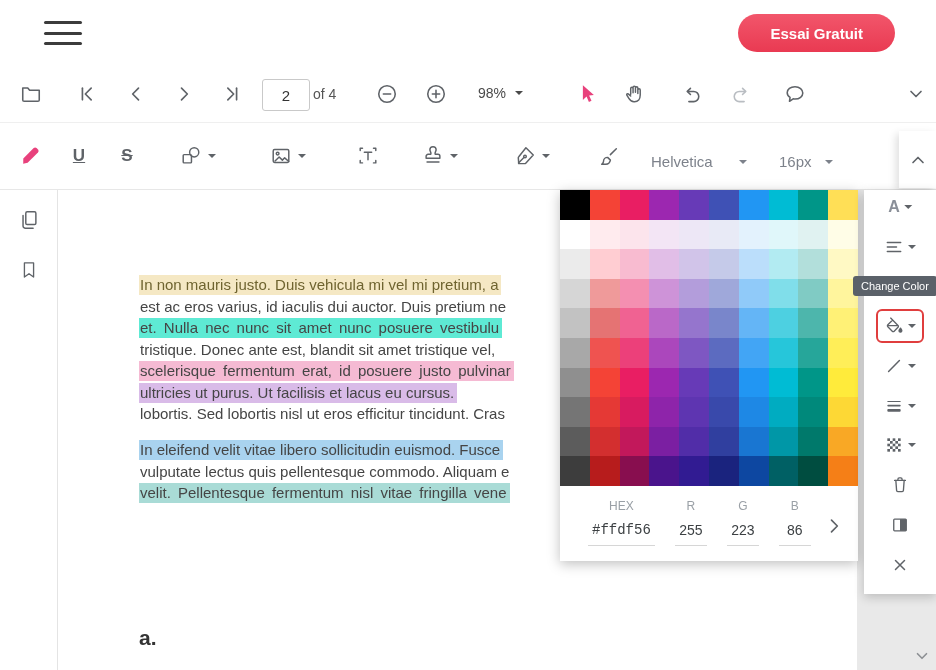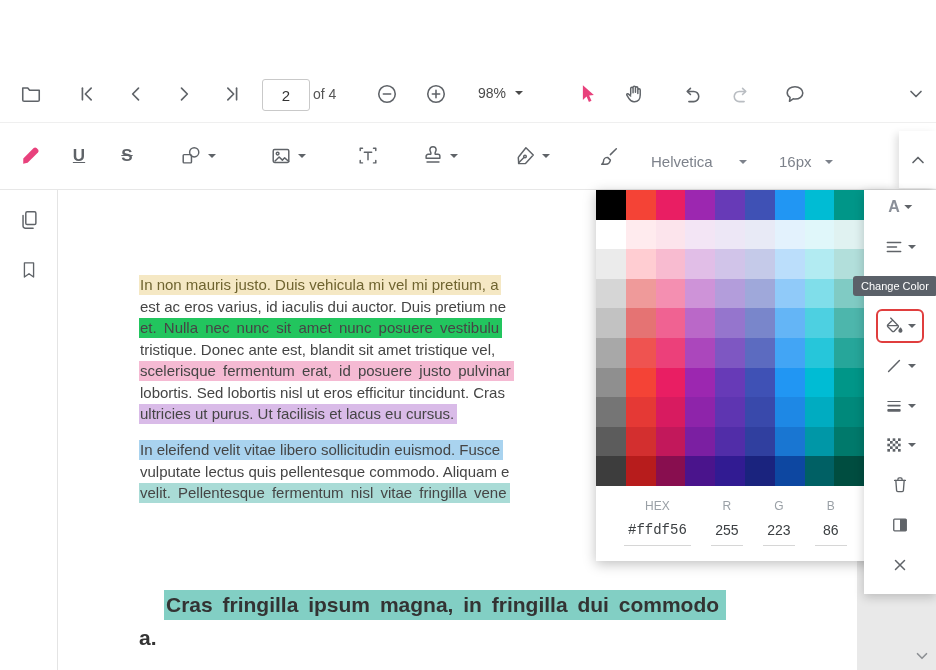--- a/index.html
+++ b/index.html
@@ -53,21 +53,21 @@
   .doc-line span{padding:1px 3px 2px 1px;}
   .heading{position:absolute;left:106px;top:403px;font-size:21px;font-weight:bold;color:#333;
            white-space:nowrap;word-spacing:4px;}
   .heading span{padding:3px 7px 4px 2px;}
   .heading-tail{position:absolute;left:81px;top:436px;font-size:21px;font-weight:bold;color:#333;}
   .scroll-chevron{position:absolute;right:3px;top:455px;width:22px;height:22px;display:flex;align-items:center;
                   justify-content:center;color:#8d9094;cursor:pointer;z-index:7;}
 
   
   .color-panel{position:absolute;left:560px;top:190px;width:298px;background:#fff;
-               box-shadow:0 3px 12px rgba(0,0,0,.25);z-index:5;margin-left:36px;}
+               box-shadow:0 3px 12px rgba(0,0,0,.25);z-index:5;}
   .color-grid{display:grid;grid-template-columns:repeat(10,1fr);}
   .swatch{height:29.6px;cursor:pointer;}
   .picker-values{display:flex;align-items:flex-start;padding:13px 40px 15px 28px;gap:20px;position:relative;}
   .field{display:flex;flex-direction:column;align-items:center;}
   .field .lbl{font-size:12px;color:#9aa0a6;margin-bottom:9px;}
   .field .val{font-size:14px;color:#3c4043;border-bottom:1px solid #d6d6d6;padding:0 4px 7px;text-align:center;}
   .field.hex .val{min-width:56px;font-family:Liberation Mono, monospace;}
   .field.rgb .val{min-width:24px;}
   .expand-btn{position:absolute;right:14px;top:30px;color:#5f6368;cursor:pointer;}
 
@@ -81,20 +81,28 @@
   .tooltip{position:absolute;left:853px;top:276px;background:#5b6169;color:#fff;font-size:11px;
            padding:4px 8px;border-radius:3px;white-space:nowrap;z-index:9;}
 
   svg{display:block;}
 </style>
 </head>
 <body>
 
 <div id="app">
 
+  <div class="topbar">
+    <div class="hamburger">
+        <i></i>
+        <i></i>
+        <i></i>
+      </div>
+    <button class="cta">Essai Gratuit</button>
+  </div>
 
   <div class="toolbar toolbar-nav">
     <div class="icon-btn" style="left:16px">
       <svg width="22" height="22" viewBox="0 0 24 24" stroke="currentColor" stroke-width="1.7" fill="none" stroke-linecap="round" stroke-linejoin="round">
           <path d="M3 5.5h5.5l2 2.5H21v10.5a1.5 1.5 0 0 1-1.5 1.5h-15A1.5 1.5 0 0 1 3 18.5Z"></path>
         </svg>
     </div>
     <div class="icon-btn" style="left:72px">
       <svg width="20" height="20" viewBox="0 0 24 24" stroke="currentColor" stroke-width="2" fill="none" stroke-linecap="round" stroke-linejoin="round">
           <line x1="6.5" y1="5" x2="6.5" y2="19"></line>
@@ -250,34 +258,31 @@
         <svg width="20" height="20" viewBox="0 0 24 24" stroke="currentColor" stroke-width="1.6" fill="none" stroke-linecap="round" stroke-linejoin="round">
             <path d="M6.5 3.5h11V20.5l-5.5-4-5.5 4Z"></path>
           </svg>
       </div>
     </div>
 
     <div class="page">
       <div class="para para-1">
           <div class="doc-line"><span style="background: rgb(245, 232, 196); color: rgb(111, 100, 48);">In non mauris justo. Duis vehicula mi vel mi pretium, a</span></div>
           <div class="doc-line"><span>est ac eros varius, id iaculis dui auctor. Duis pretium ne</span></div>
-          <div class="doc-line"><span style="background: #22c55e; word-spacing: 3px;">et. Nulla nec nunc sit amet nunc posuere vestibulu</span></div>
+          <div class="doc-line"><span style="background: #5eead4; word-spacing: 3px;">et. Nulla nec nunc sit amet nunc posuere vestibulu</span></div>
           <div class="doc-line"><span>tristique. Donec ante est, blandit sit amet tristique vel,</span></div>
           <div class="doc-line"><span style="background: rgb(245, 186, 211); word-spacing: 3px;">scelerisque fermentum erat, id posuere justo pulvinar</span></div>
+          <div class="doc-line"><span style="background: rgb(217, 187, 232);">ultricies ut purus. Ut facilisis et lacus eu cursus.</span></div>
           <div class="doc-line"><span>lobortis. Sed lobortis nisl ut eros efficitur tincidunt. Cras</span></div>
-          <div class="doc-line"><span style="background: rgb(217, 187, 232);">ultricies ut purus. Ut facilisis et lacus eu cursus.</span></div>
         </div>
       <div class="para para-2">
           <div class="doc-line"><span style="background: rgb(169, 211, 239);">In eleifend velit vitae libero sollicitudin euismod. Fusce</span></div>
           <div class="doc-line"><span>vulputate lectus quis pellentesque commodo. Aliquam e</span></div>
           <div class="doc-line"><span style="background: rgb(169, 219, 214); word-spacing: 3px;">velit. Pellentesque fermentum nisl vitae fringilla vene</span></div>
         </div>
-      <div class="heading">
-        <span style="background: rgb(130, 207, 196);">Cras fringilla ipsum magna, in fringilla dui commodo</span>
-      </div>
       <div class="heading-tail">a.</div>
     </div>
 
     <div class="scroll-chevron">
       <svg width="18" height="18" viewBox="0 0 24 24" stroke="currentColor" stroke-width="2.2" fill="none" stroke-linecap="round" stroke-linejoin="round">
           <polyline points="6,9 12,15 18,9"></polyline>
         </svg>
     </div>
   </div>
 

